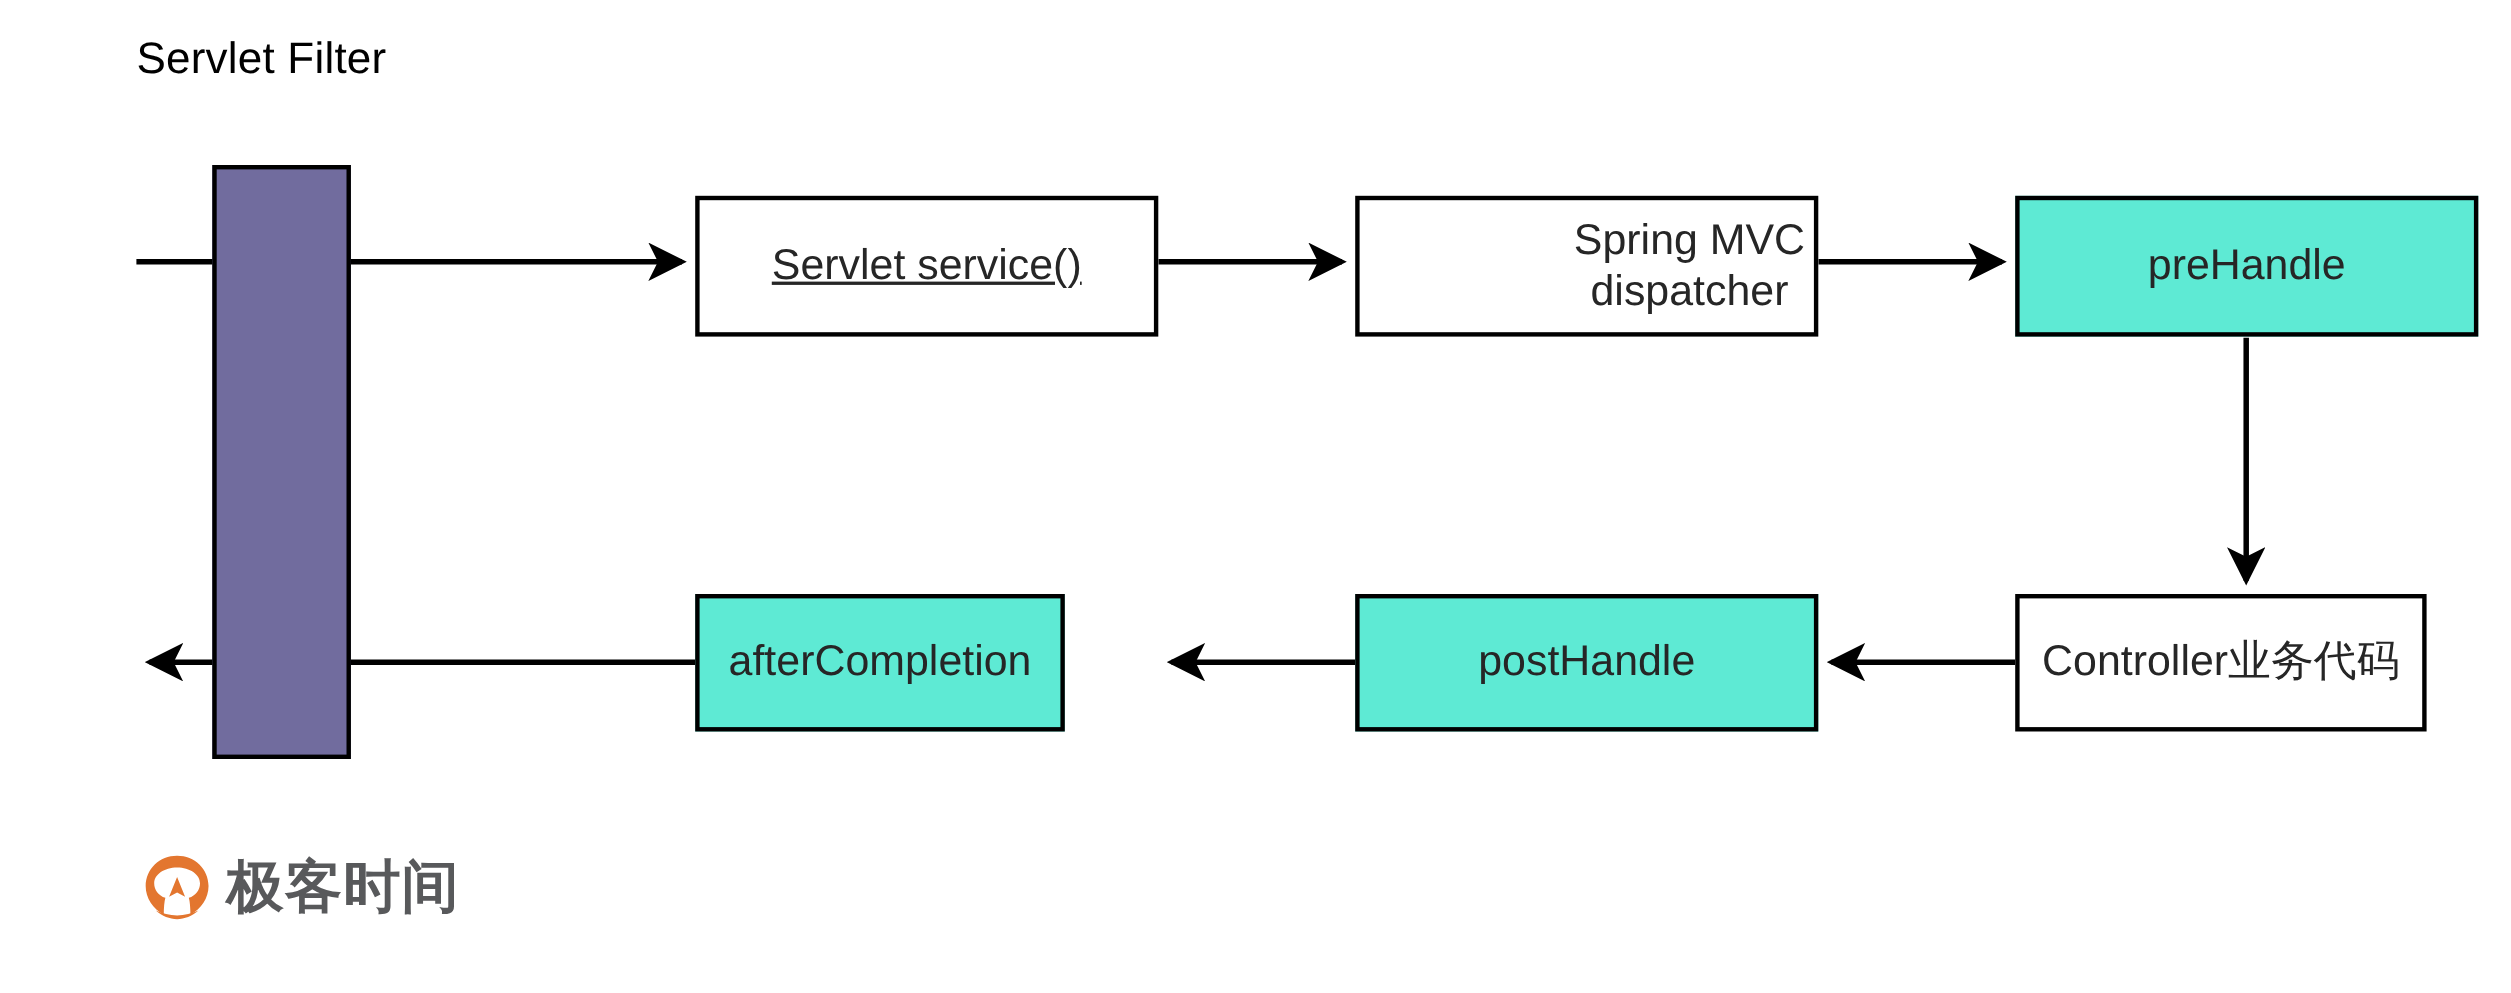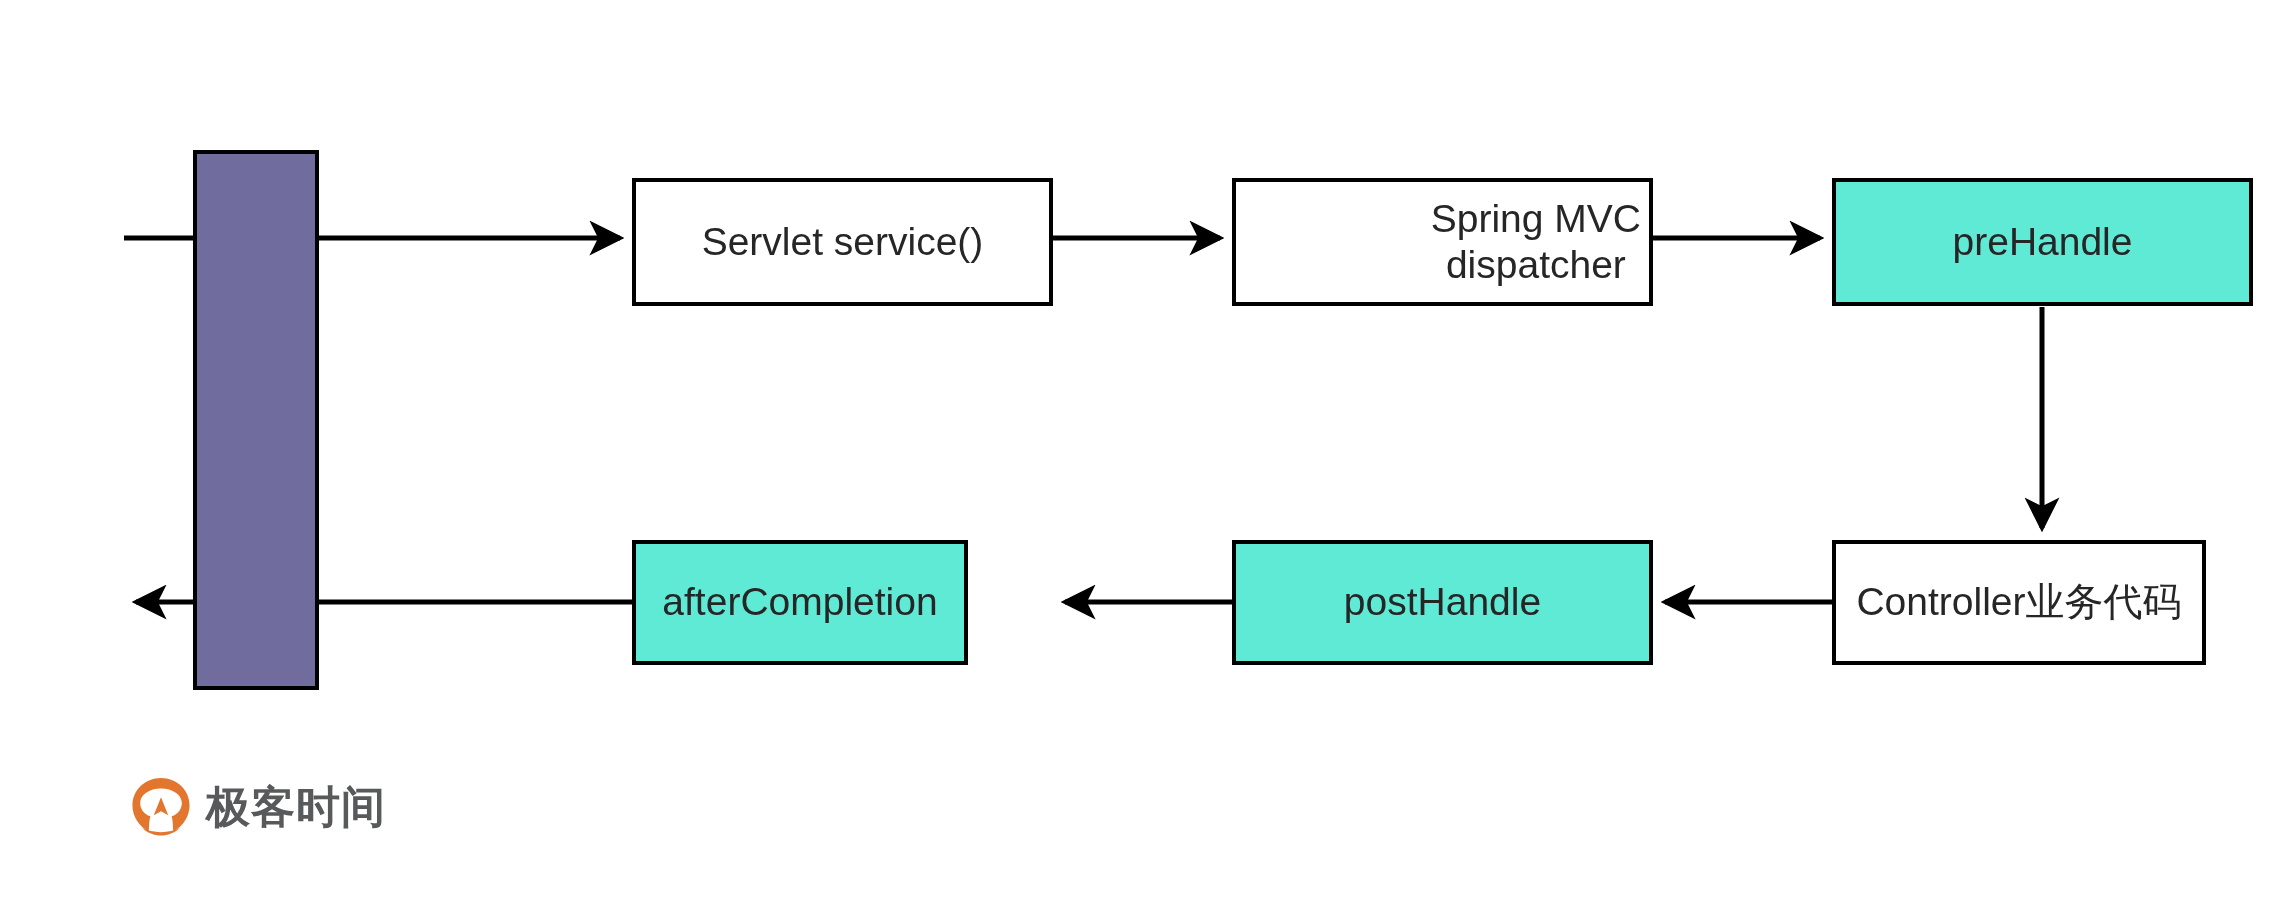--- a/index.html
+++ b/index.html
@@ -69,33 +69,34 @@
     align-items: center;
     gap: 14px;
   }
   .brand-mark {
     width: 62px;
     height: 62px;
     flex: 0 0 auto;
   }
   .brand-text {
     font-family: "DejaVu Sans", sans-serif;
-    font-size: 44px;
+    font-size: 52px;
     font-weight: bold;
     color: #58595b;
     letter-spacing: 1px;
     line-height: 1;
     white-space: nowrap;
   }
 </style>
 </head>
 <body>
 
 <div id="canvas">
 
+  <div class="diagram-title">Servlet Filter</div>
 
   <svg id="diagram-svg" viewBox="0 0 2283 903" xmlns="http://www.w3.org/2000/svg">
     <defs>
       <marker id="arrow-right" viewBox="0 0 12 12" refX="10.5" refY="6" markerWidth="7" markerHeight="7" orient="auto-start-reverse">
         <path d="M 0 0 L 12 6 L 0 12 L 3 6 z" fill="#000000"></path>
       </marker>
     </defs>
 
     <g stroke="#000000" stroke-width="5" fill="none">
       <line x1="124" y1="238" x2="620" y2="238" marker-end="url(#arrow-right)"></line>
@@ -103,21 +104,21 @@
       <line x1="1653" y1="238" x2="1820" y2="238" marker-end="url(#arrow-right)"></line>
       <line x1="2042" y1="307" x2="2042" y2="528" marker-end="url(#arrow-right)"></line>
       <line x1="1832" y1="602" x2="1665" y2="602" marker-end="url(#arrow-right)"></line>
       <line x1="1232" y1="602" x2="1065" y2="602" marker-end="url(#arrow-right)"></line>
       <line x1="632" y1="602" x2="136" y2="602" marker-end="url(#arrow-right)"></line>
     </g>
   </svg>
 
   <div class="filter-bar" style="left:193px; top:150px; width:126px; height:540px;"></div>
 
-  <div class="node node-white" style="left:632px; top:178px; width:421px; height:128px;">
+  <div class="node node-white" style="left:632px; top:178px; width:421px; height:128px;text-decoration:underline;">
     <span class="node-label">Servlet service()</span>
   </div>
 
   <div class="node node-white" style="left:1232px; top:178px; width:421px; height:128px;justify-content:flex-end;">
     <span class="node-label">Spring MVC
 dispatcher</span>
   </div>
 
   <div class="node node-lavender" style="left:1832px; top:178px; width:421px; height:128px;">
     <span class="node-label">preHandle</span>

